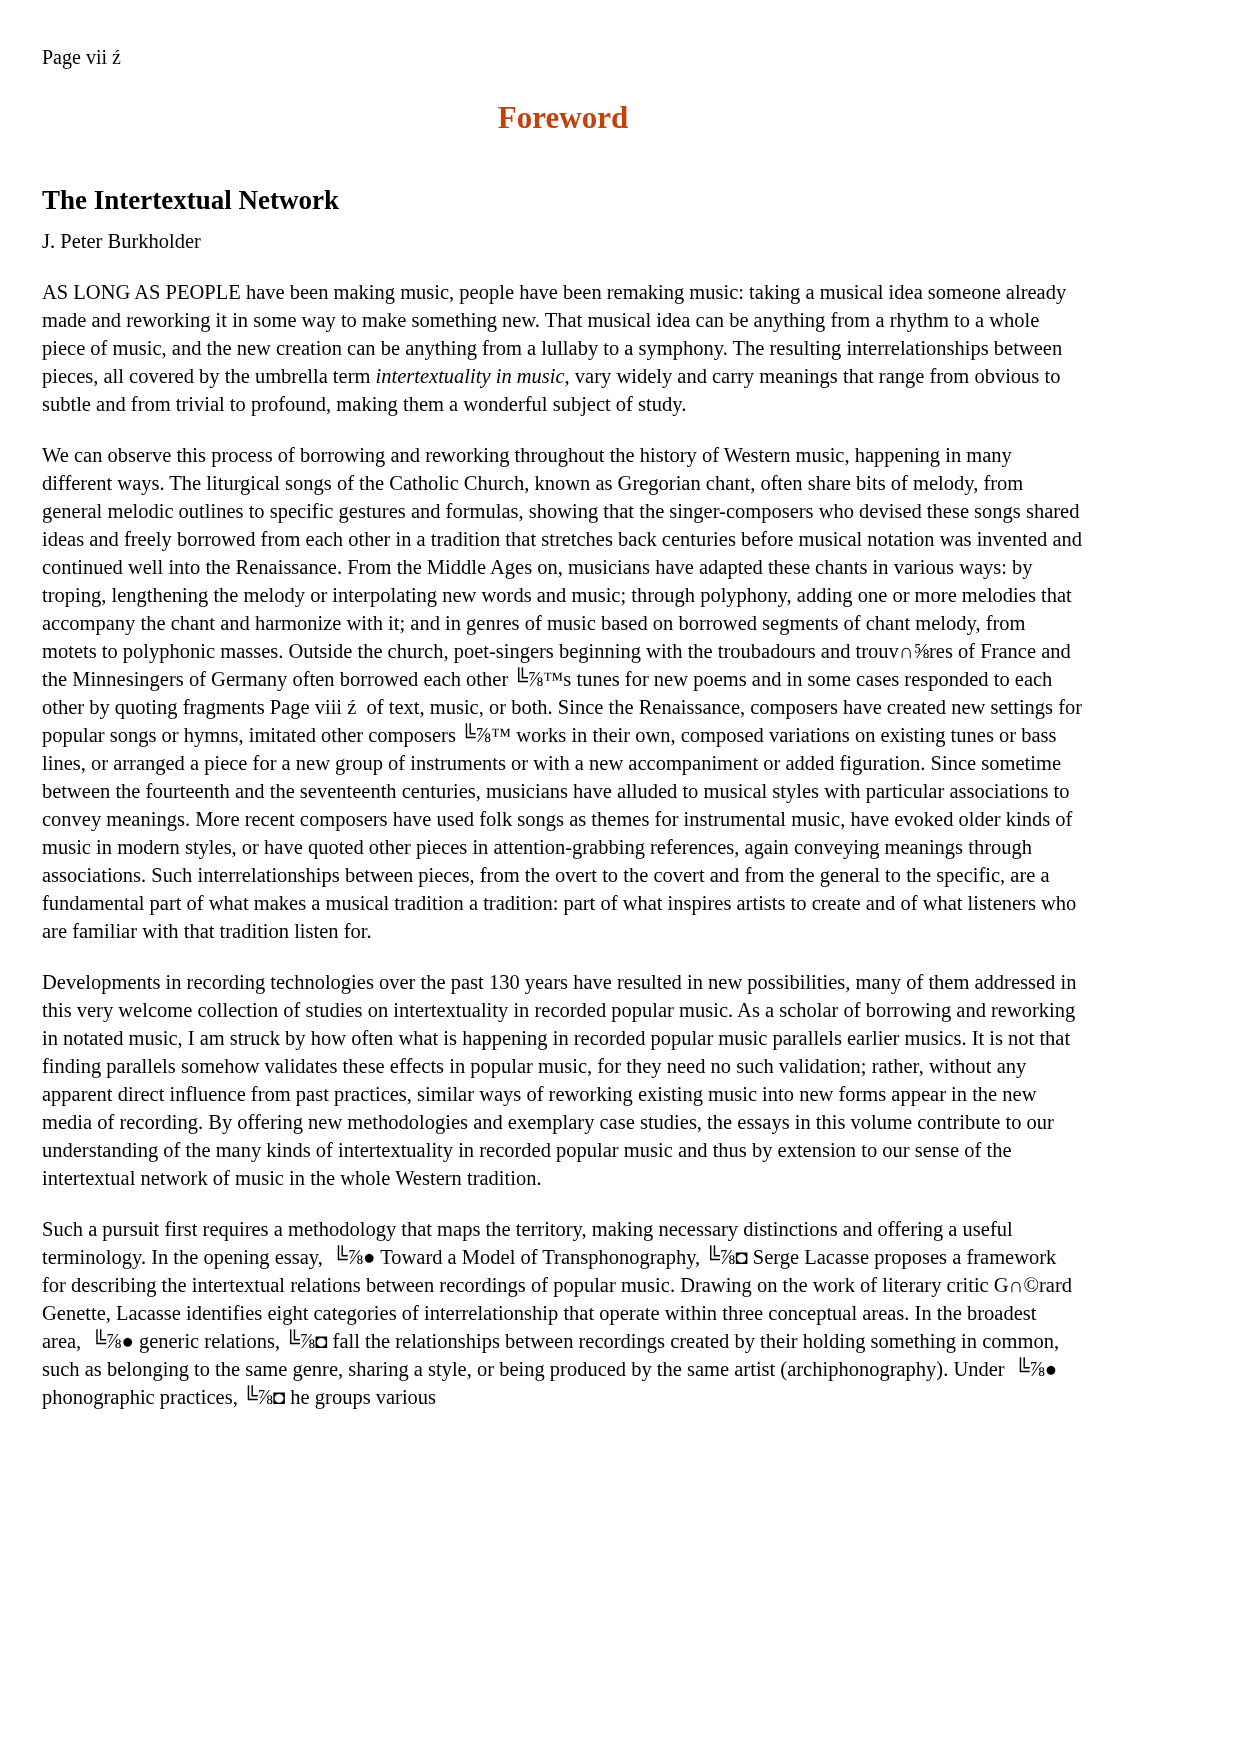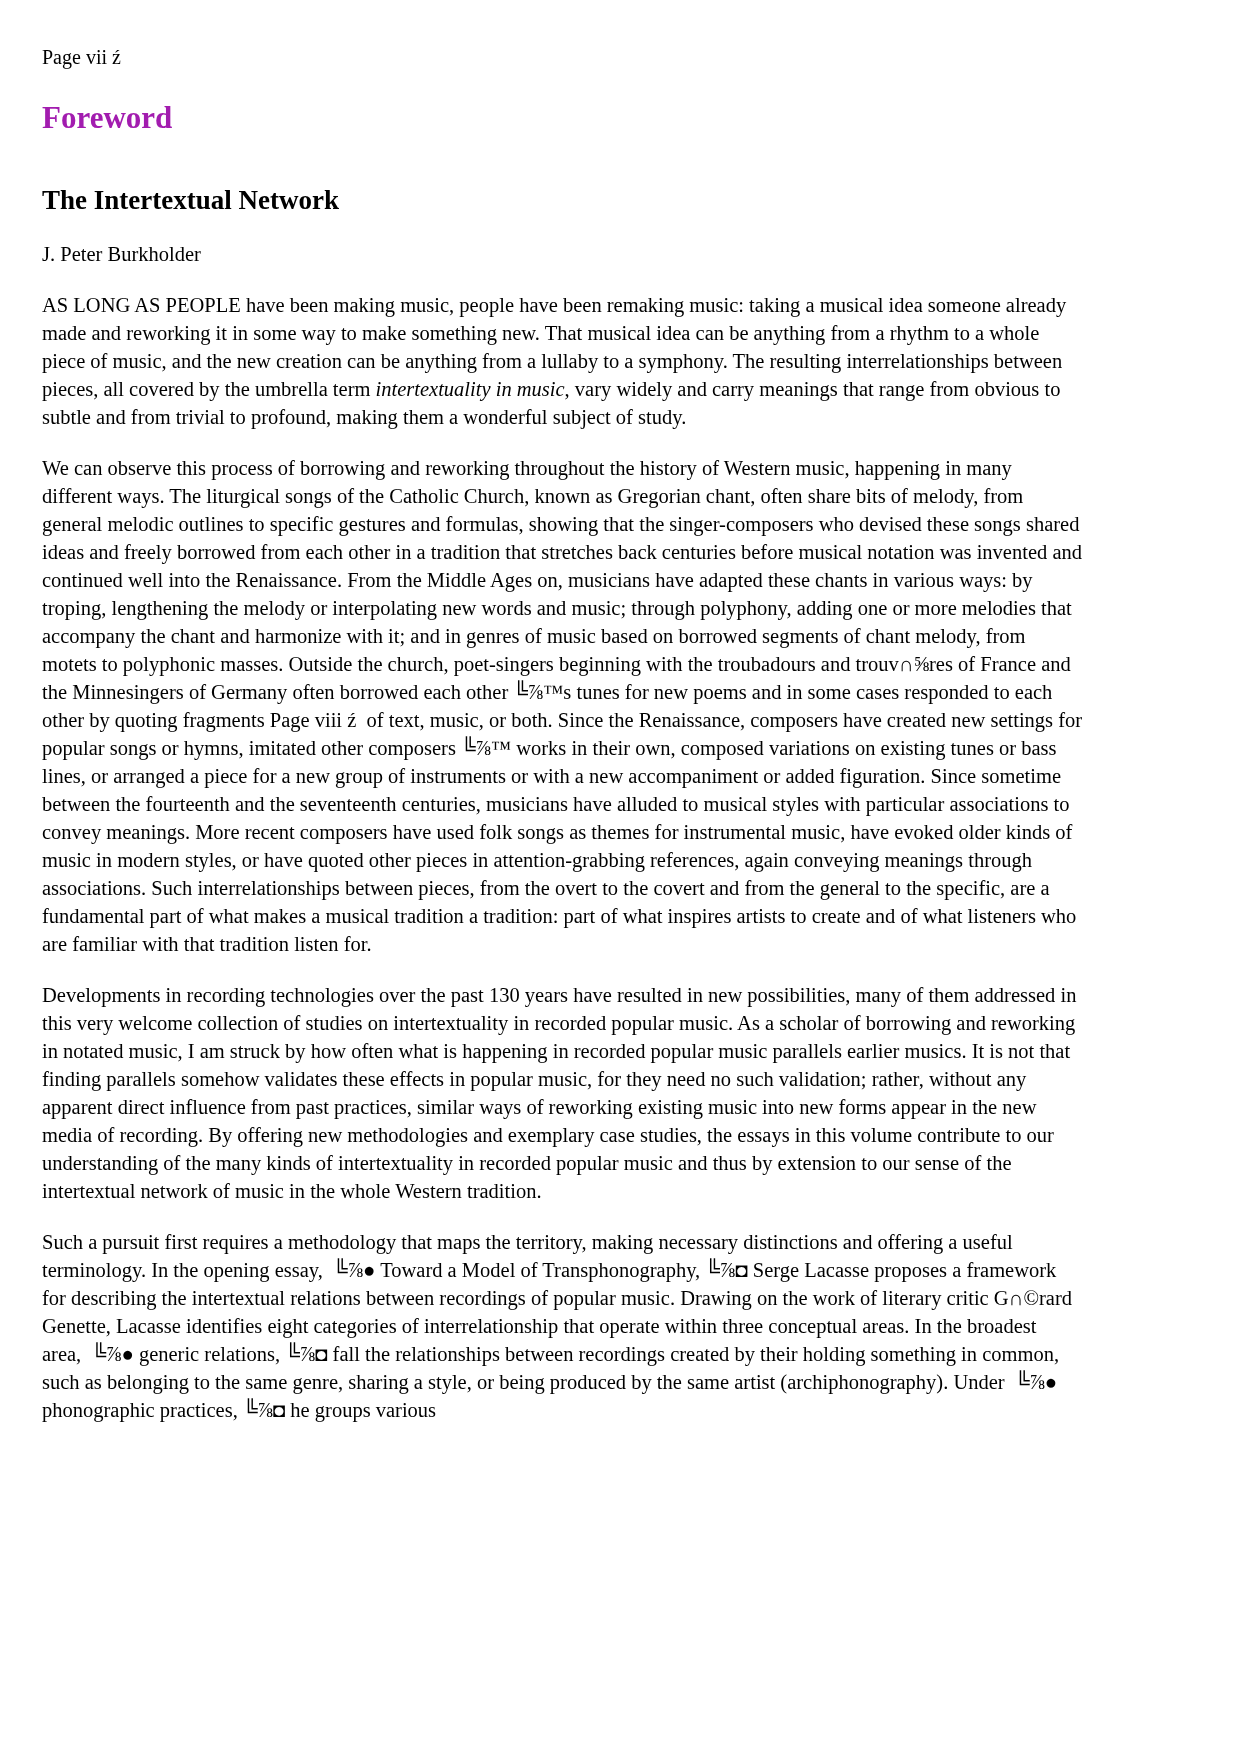--- a/index.html
+++ b/index.html
@@ -18,37 +18,38 @@
     padding: 44px 36px 0 42px;
     box-sizing: border-box;
     width: 1120px;
   }
   .page-marker {
     font-size: 20px;
     line-height: 26px;
     margin: 0 0 10px 0;
   }
   h1.title {
-    color: #a21caf;
+    color: #c2410c;
     font-size: 31px;
     line-height: 36px;
     font-weight: bold;
     margin: 30px 0 0 0;
+    text-align: center;
   }
   h2.subtitle {
     color: #000000;
     font-size: 27px;
     line-height: 32px;
     font-weight: bold;
     margin: 48px 0 0 0;
   }
   p.author {
     font-size: 20.5px;
     line-height: 27px;
-    margin: 25px 0 0 0;
+    margin: 12px 0 0 0;
   }
   p.body-para {
     font-size: 20.5px;
     line-height: 28px;
     margin: 23px 0 0 0;
     text-align: left;
   }
   .italic { font-style: italic; margin-top: 12px; }
 </style>
 </head>

